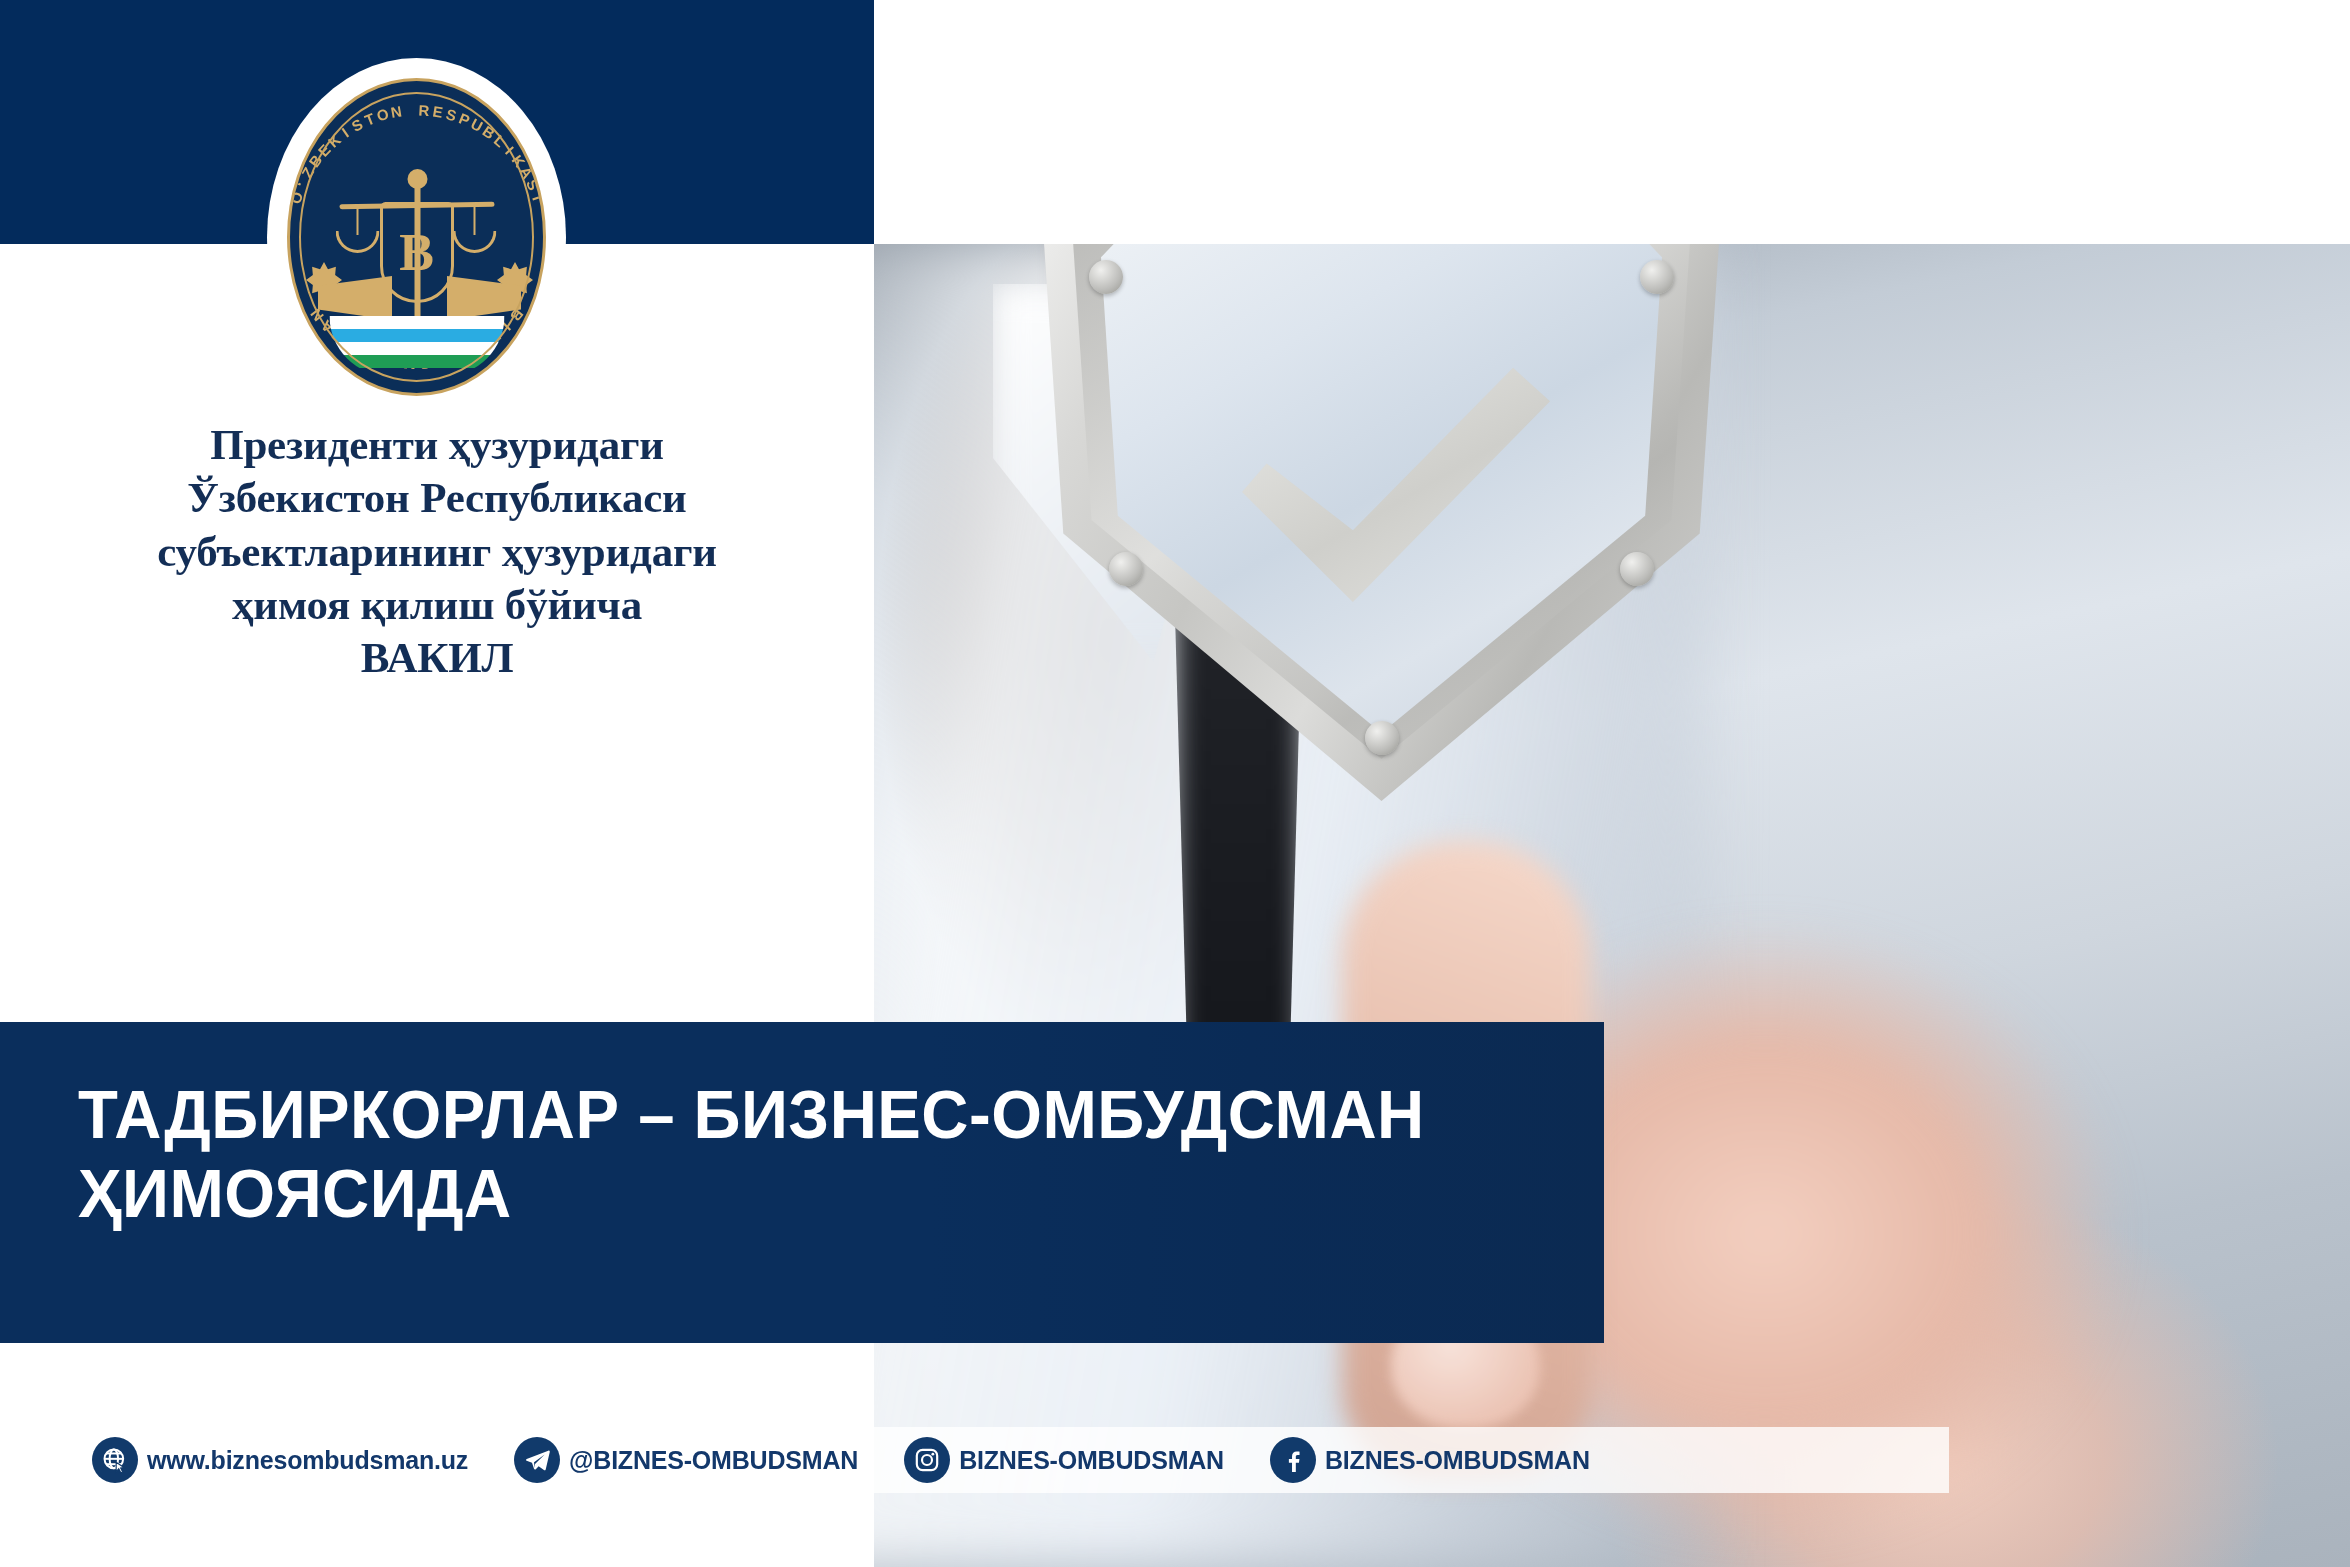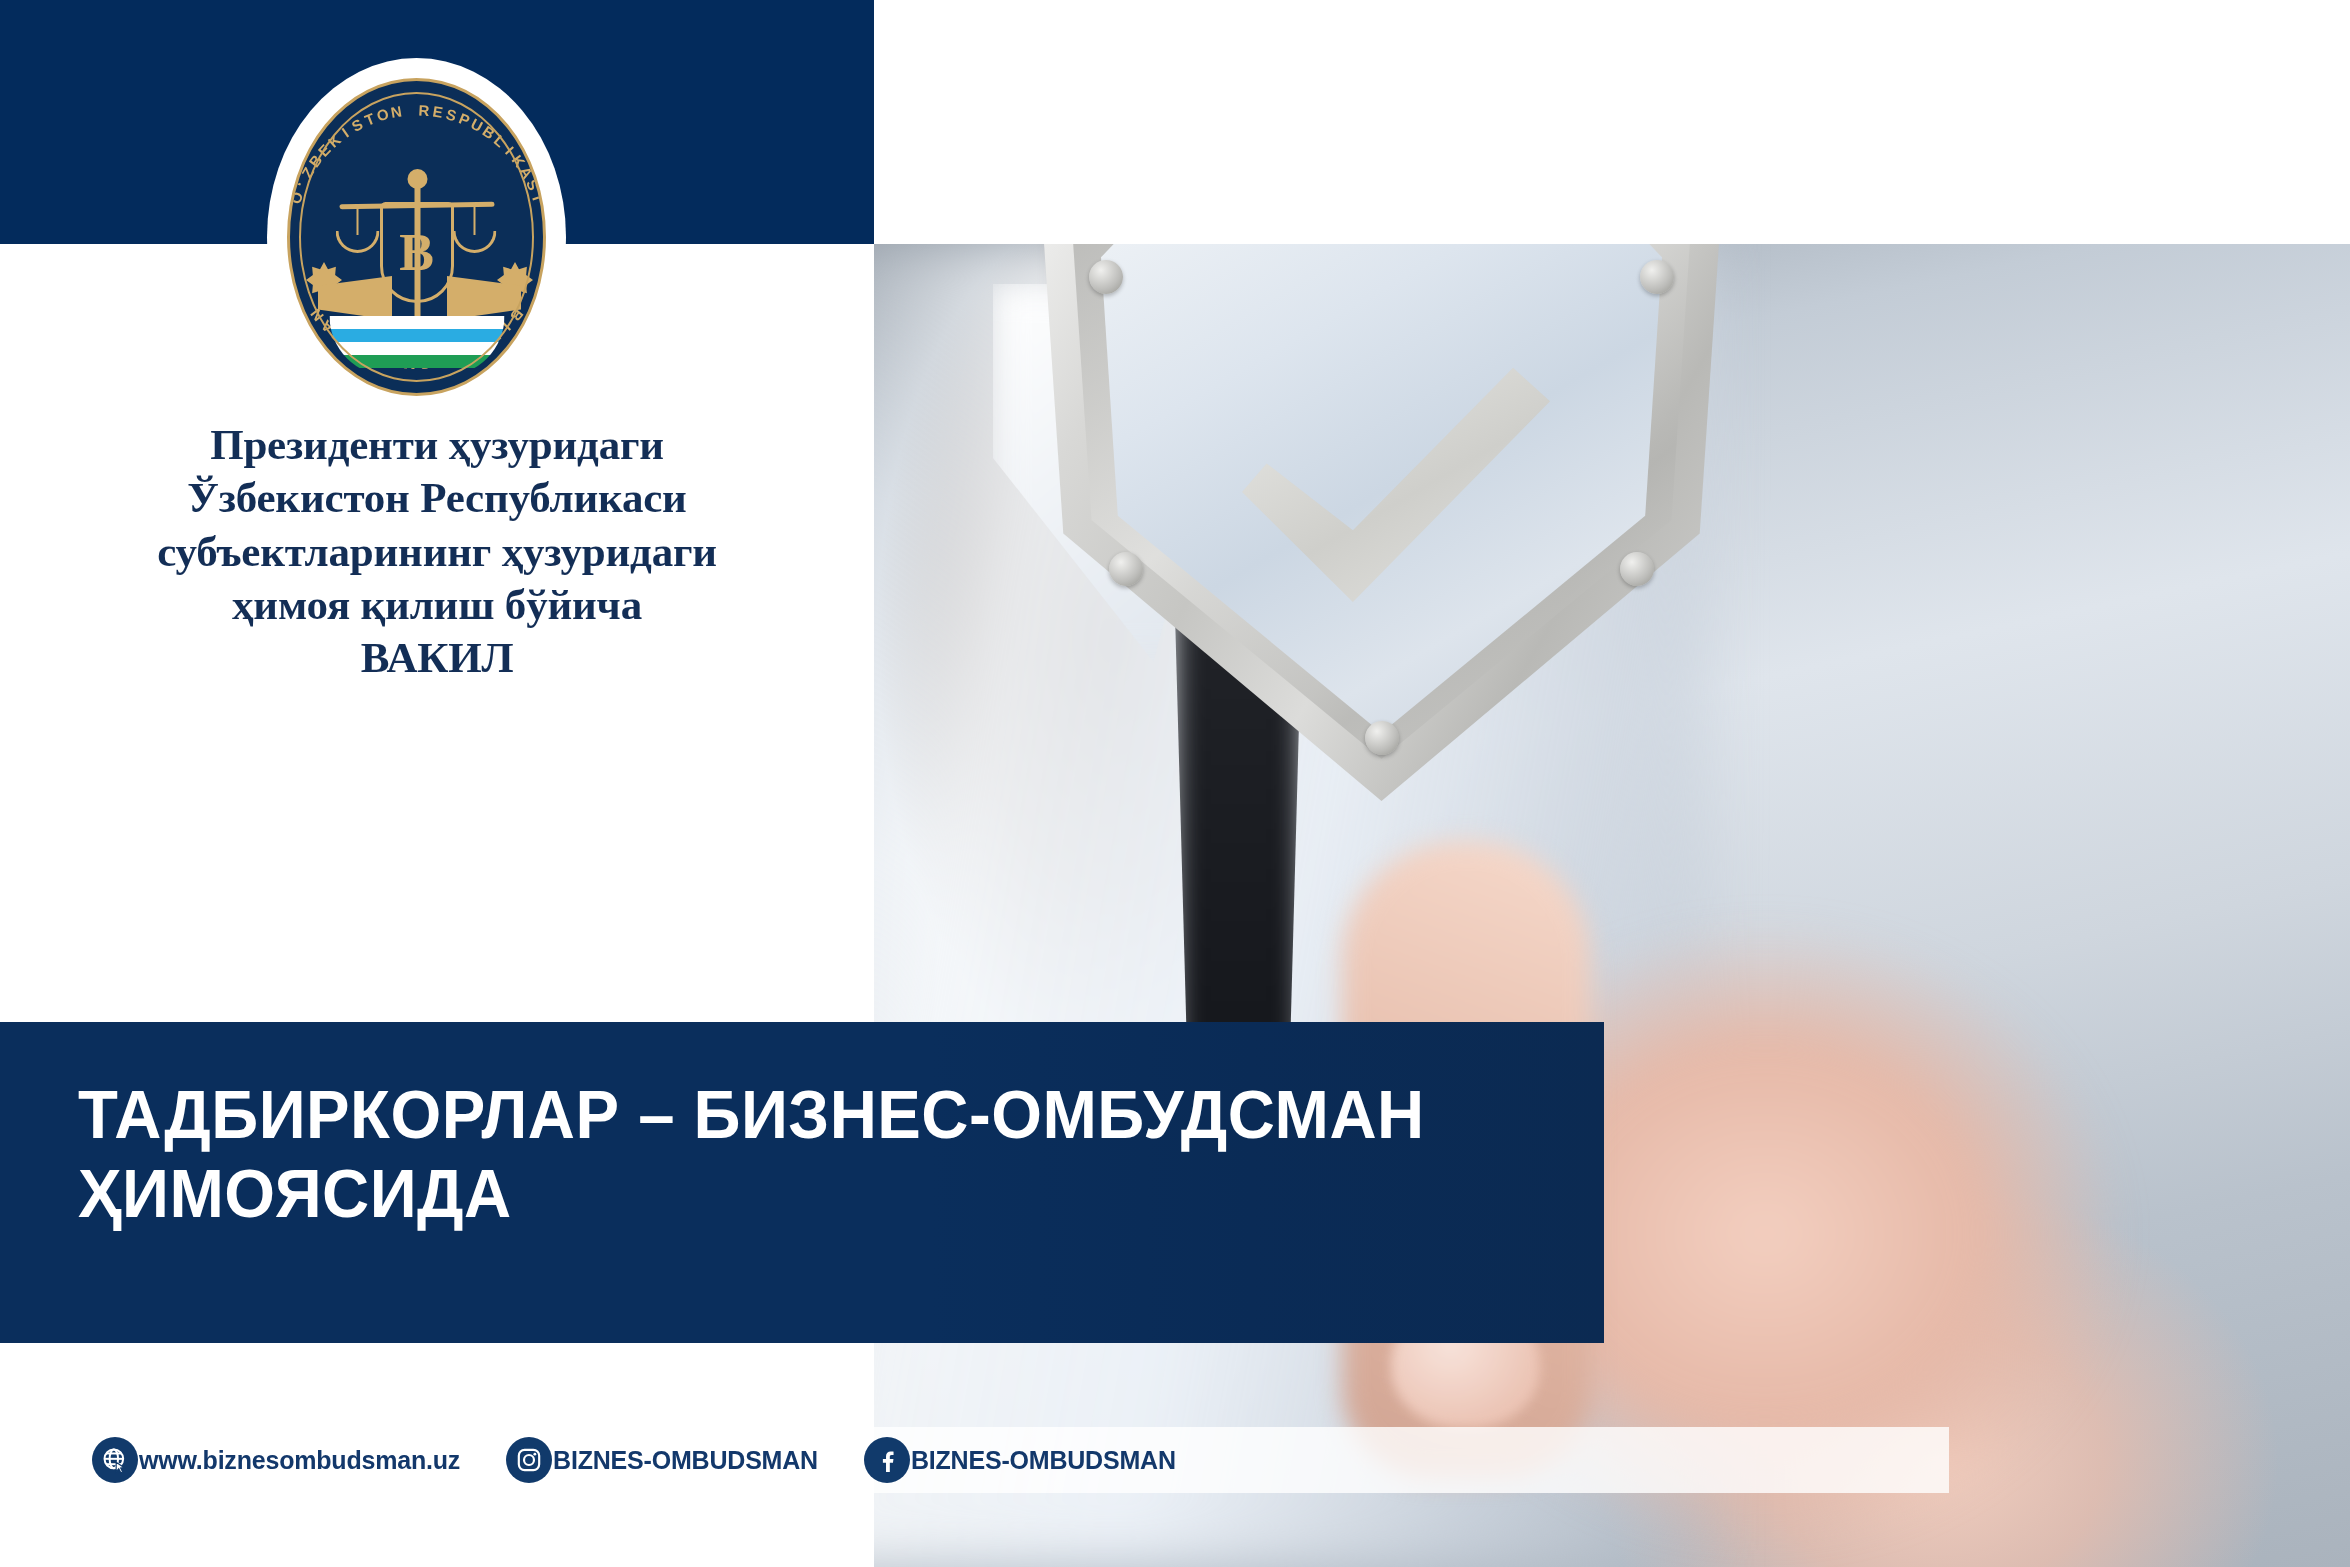--- a/index.html
+++ b/index.html
@@ -209,21 +209,21 @@
   }
   .footer-strip-overlay {
     position:absolute; left:874px; top:1427px; width:1075px; height:66px;
     background:rgba(255,255,255,0.80);
   }
   .footer-row {
     position:absolute; left:0; top:1427px; width:2350px; height:66px;
     display:flex; align-items:center; gap:0;
     padding-left:92px;
   }
-  .sm-item { display:flex; align-items:center; gap:1px; margin-right:46px; }
+  .sm-item { display:flex; align-items:center; gap:9px; margin-right:46px; }
   .sm-icon {
     width:46px; height:46px; border-radius:50%; background:#113a6b;
     display:flex; align-items:center; justify-content:center; flex:0 0 auto;
     position:relative;
   }
   .sm-label {
     color:#13386b; font-size:25px; font-weight:700; white-space:nowrap;
     font-family:"Liberation Sans", sans-serif; letter-spacing:-0.2px;
   }
   .sm-label.lower { text-transform:none; }
@@ -360,20 +360,28 @@
           <ellipse cx="11" cy="11" rx="3.6" ry="8"></ellipse>
           <line x1="3" y1="11" x2="19" y2="11"></line>
           <line x1="4.4" y1="6.4" x2="17.6" y2="6.4"></line>
           <line x1="4.4" y1="15.6" x2="17.6" y2="15.6"></line>
           <path d="M13 14 L13 22 L15.2 19.6 L17 23 L18.6 22.2 L16.9 18.9 L20 18.6 Z" fill="#ffffff" stroke="#113a6b" stroke-width="1"></path>
         </svg>
       </span>
       <span class="sm-label lower">www.biznesombudsman.uz</span>
     </div>
 
+    <div class="sm-item">
+      <span class="sm-icon">
+        <svg width="27" height="27" viewBox="0 0 24 24" fill="#ffffff">
+          <path d="M21.6 3.3 L2.4 10.6 c-.8.3-.8 1.4 0 1.7 l4.7 1.6 1.8 5.5 c.2.7 1.1.9 1.6.3 l2.5-2.7 4.7 3.5 c.6.4 1.4.1 1.6-.6 L22.9 4.4 c.2-.8-.6-1.4-1.3-1.1 z M8.9 13.6 L18.4 6.7 9.8 15.2 l-.3 3.2 -.6-4.8 z"></path>
+        </svg>
+      </span>
+      <span class="sm-label">@BIZNES-OMBUDSMAN</span>
+    </div>
 
     <div class="sm-item">
       <span class="sm-icon">
         <svg width="26" height="26" viewBox="0 0 24 24" fill="none" stroke="#ffffff" stroke-width="2">
           <rect x="2.6" y="2.6" width="18.8" height="18.8" rx="5.4"></rect>
           <circle cx="12" cy="12" r="4.6"></circle>
           <circle cx="17.4" cy="6.6" r="1.3" fill="#ffffff" stroke="none"></circle>
         </svg>
       </span>
       <span class="sm-label">BIZNES-OMBUDSMAN</span>

